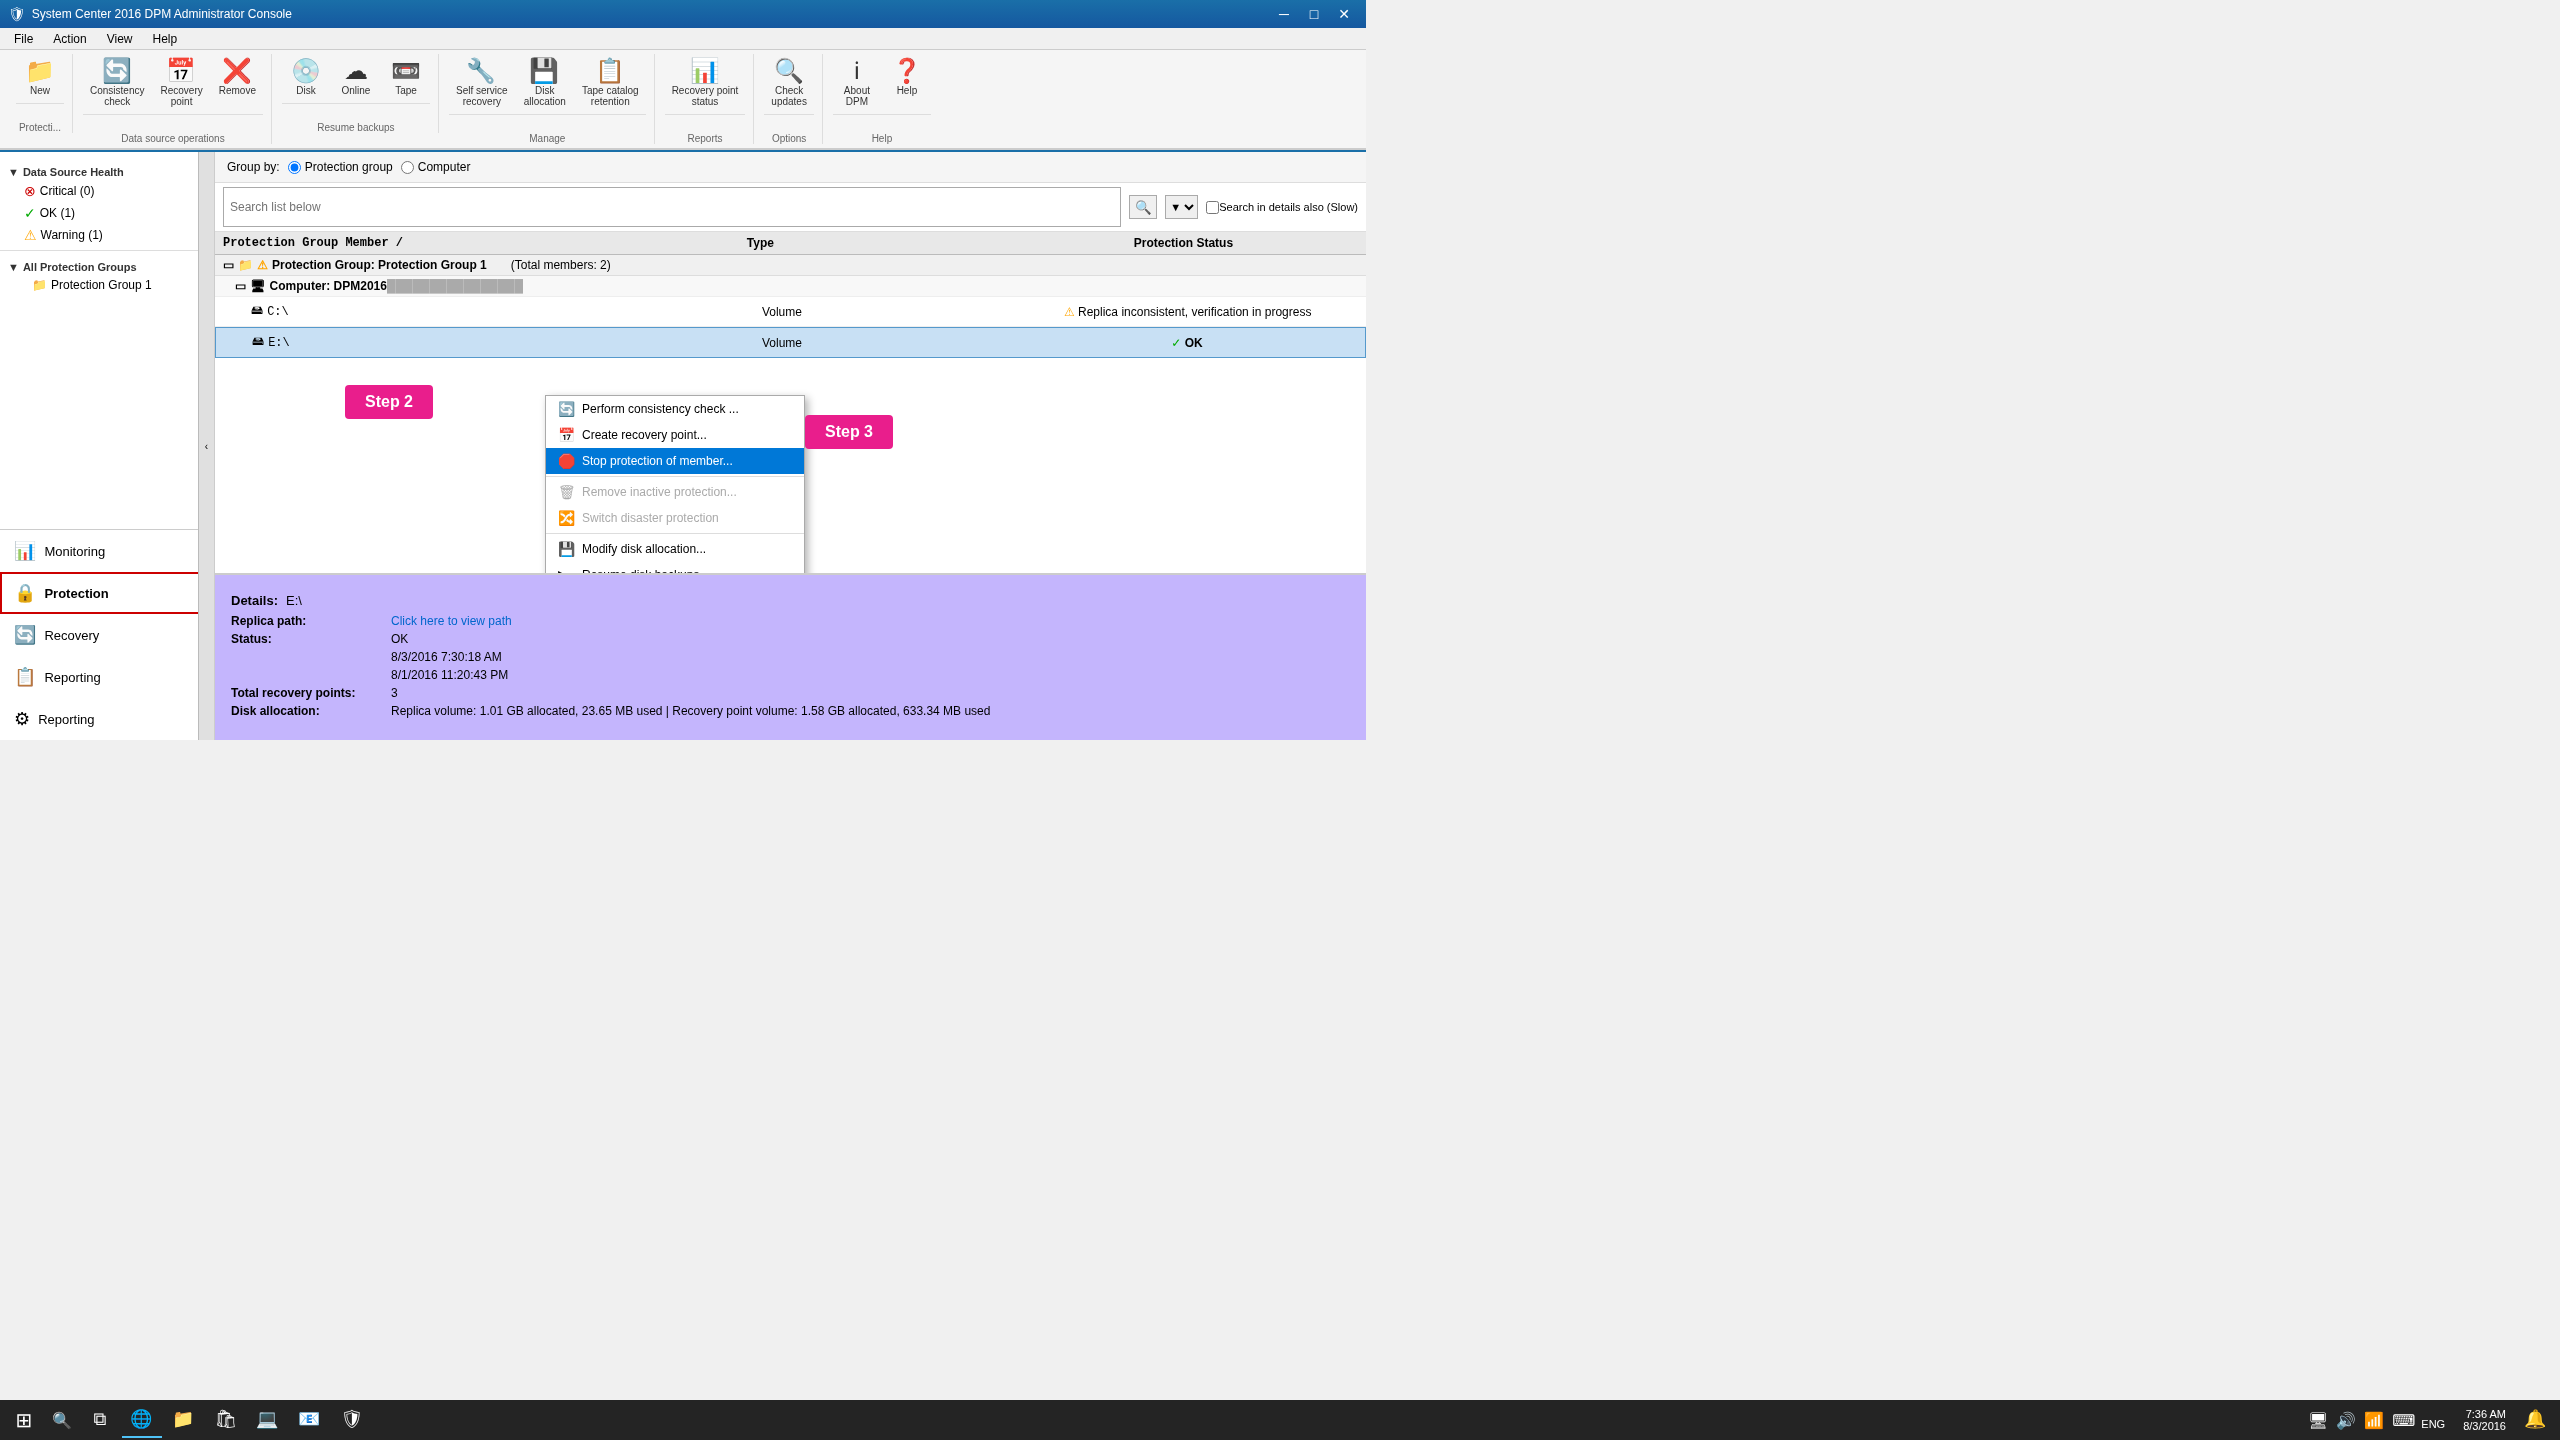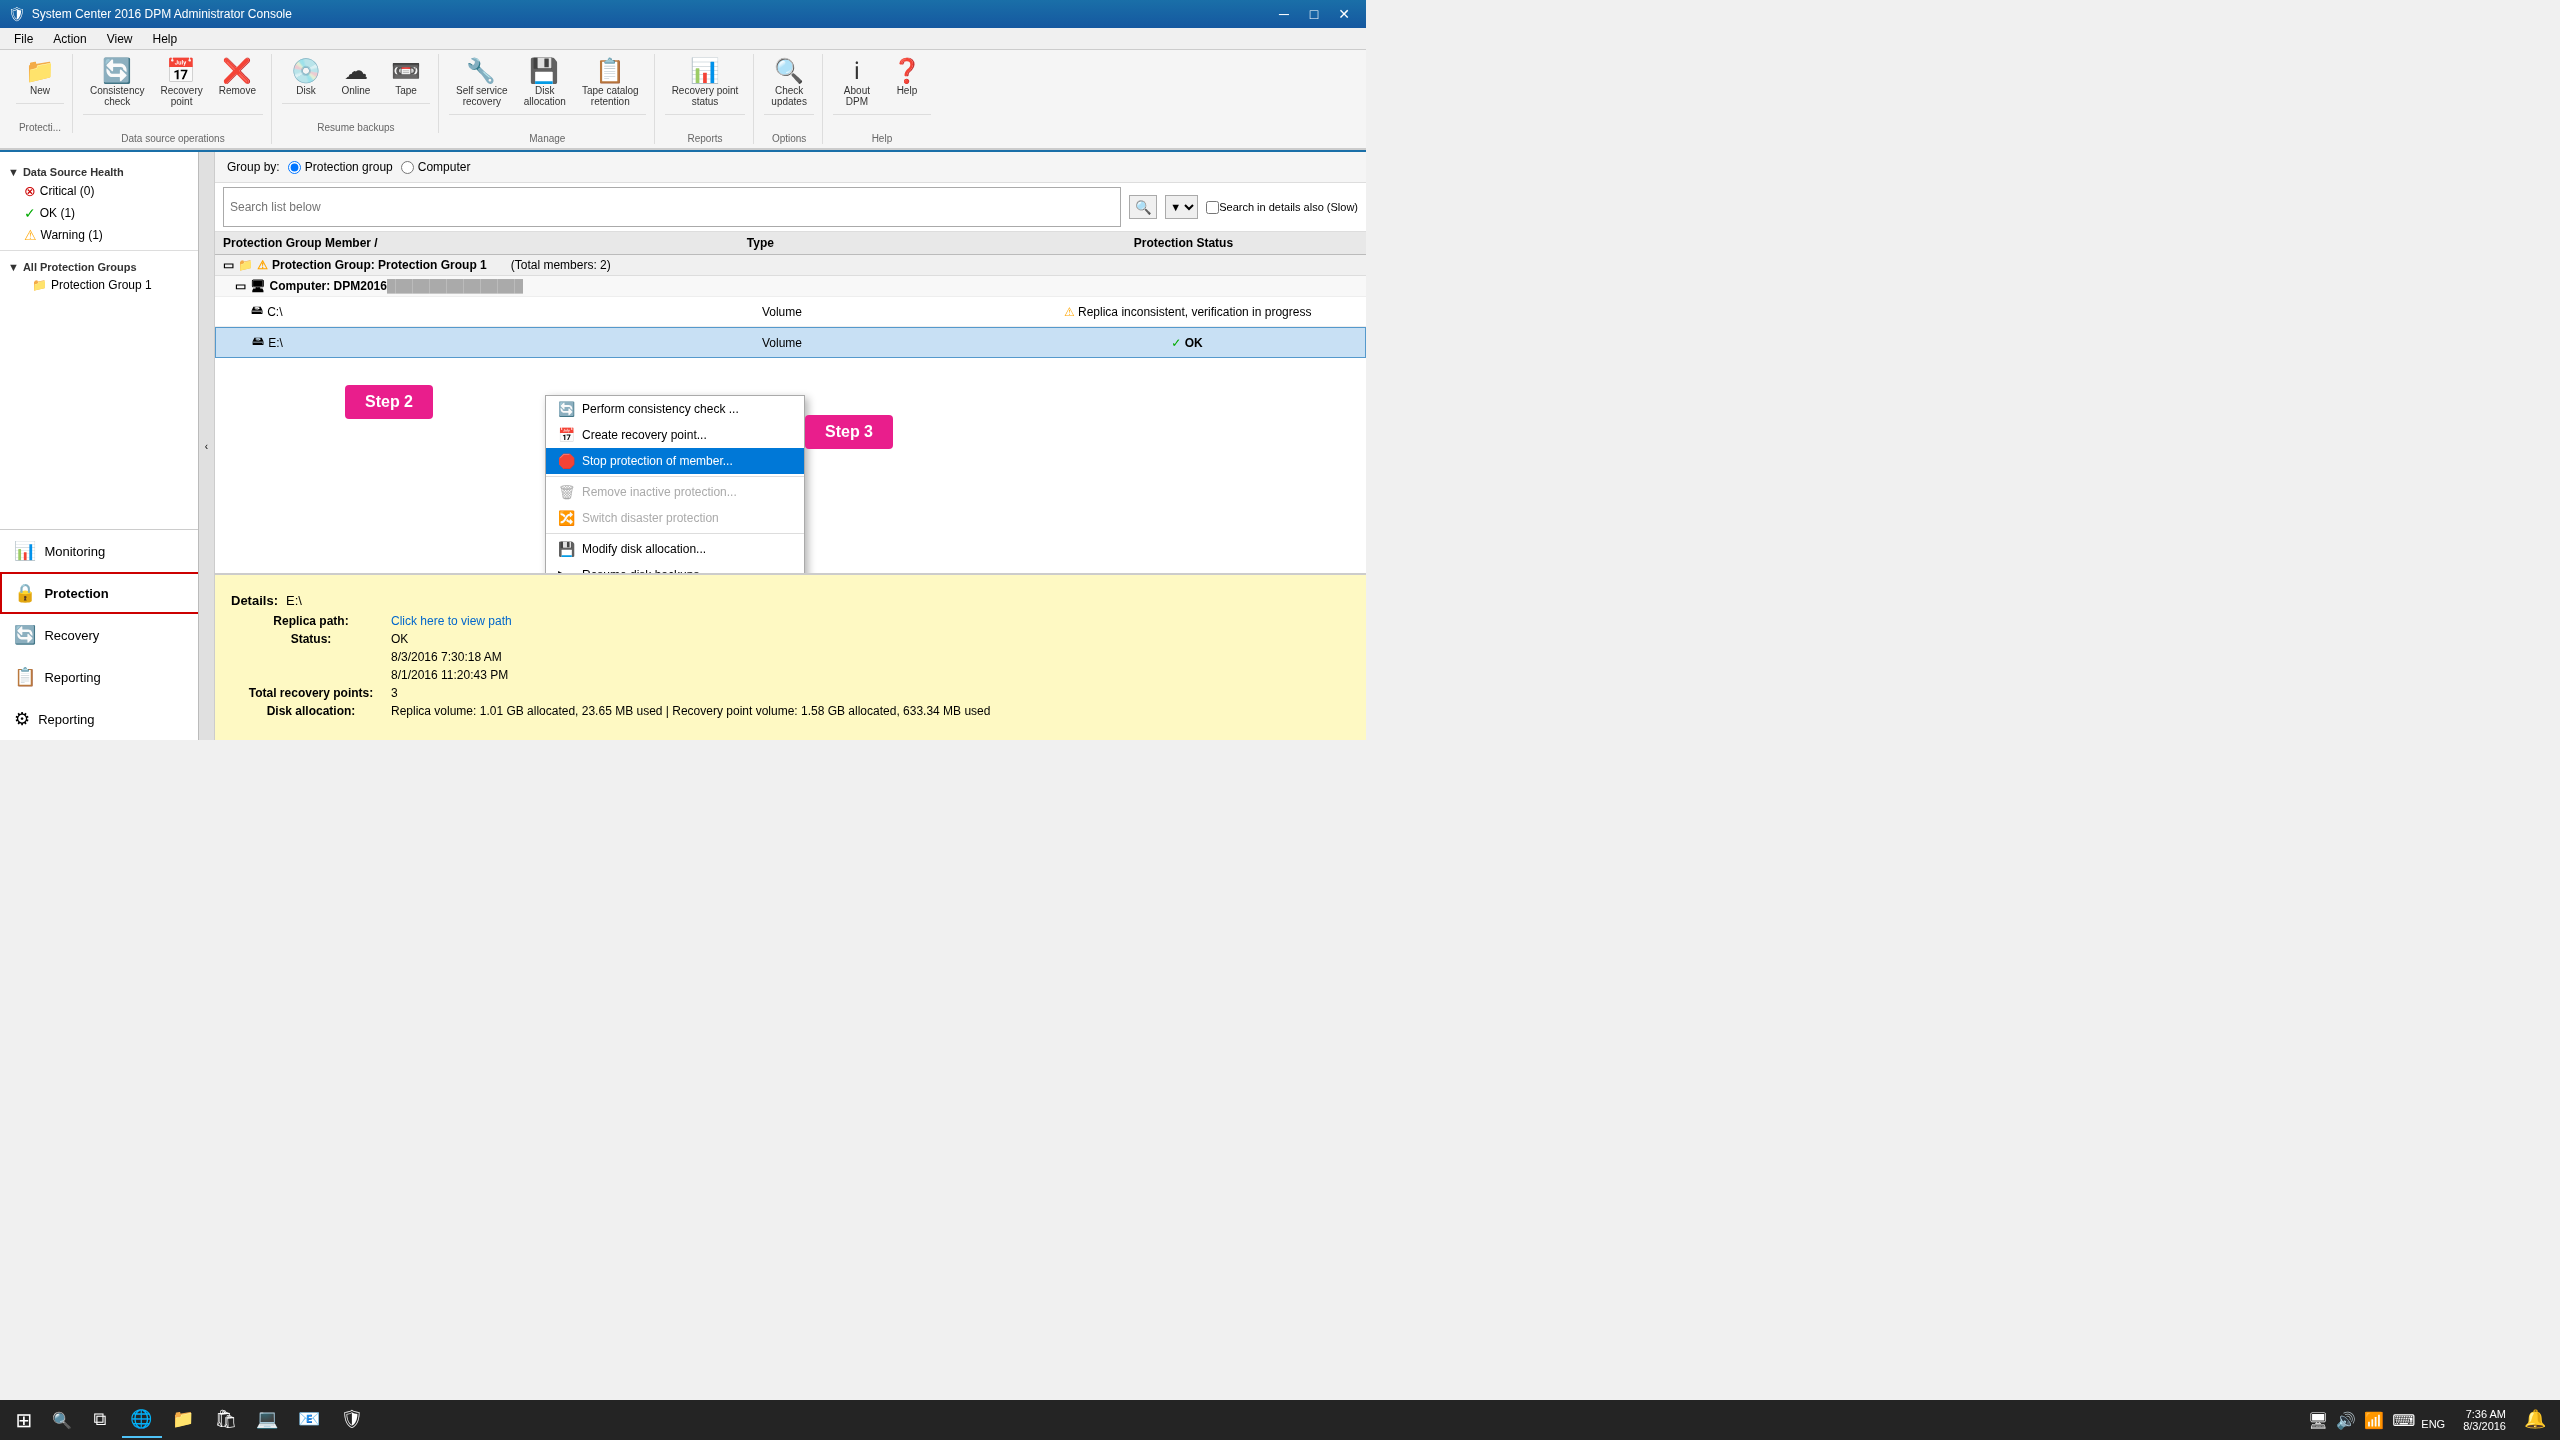--- a/index.html
+++ b/index.html
@@ -183,21 +183,21 @@
 
     
     #table-header {
       display: flex;
       background: #e8e8e8;
       border-bottom: 1px solid #bbb;
       padding: 4px 8px;
       font-size: 12px;
       font-weight: bold;
     }
-    .col-member { flex: 3; }
+    .col-member { flex: 3; font-family: Liberation Mono, monospace; }
     .col-type { flex: 1.5; }
     .col-status { flex: 2; text-align: center; }
 
     
     #table-content {
       flex: 1;
       overflow-y: auto;
       position: relative;
     }
     .group-row {
@@ -599,21 +599,21 @@
           <span class="ctx-icon">☁</span>
           <span>Resume azure backups...</span>
         </div>
 
       </div>
 
       <div class="step-badge" style="position:absolute; left:590px; top:160px;">Step 3</div>
 
     </div>
 
-    <div id="details-panel" style="border-top:2px solid #ccc; padding:18px 16px; background:#fef9c3; font-size:12px; min-height:160px;text-align:center;">
+    <div id="details-panel" style="border-top:2px solid #ccc; padding:18px 16px; background:#c4b5fd; font-size:12px; min-height:160px;">
       <div style="display:flex; align-items:center; margin-bottom:6px;">
         <span style="font-weight:bold; font-size:13px; margin-right:8px;">Details:</span>
         <span style="font-size:13px;">E:\</span>
       </div>
       <div class="detail-row">
         <span class="detail-label">Replica path:</span>
         <span style="color:#0066cc; cursor:pointer;">Click here to view path</span>
       </div>
       <div class="detail-row">
         <span class="detail-label">Status:</span>

